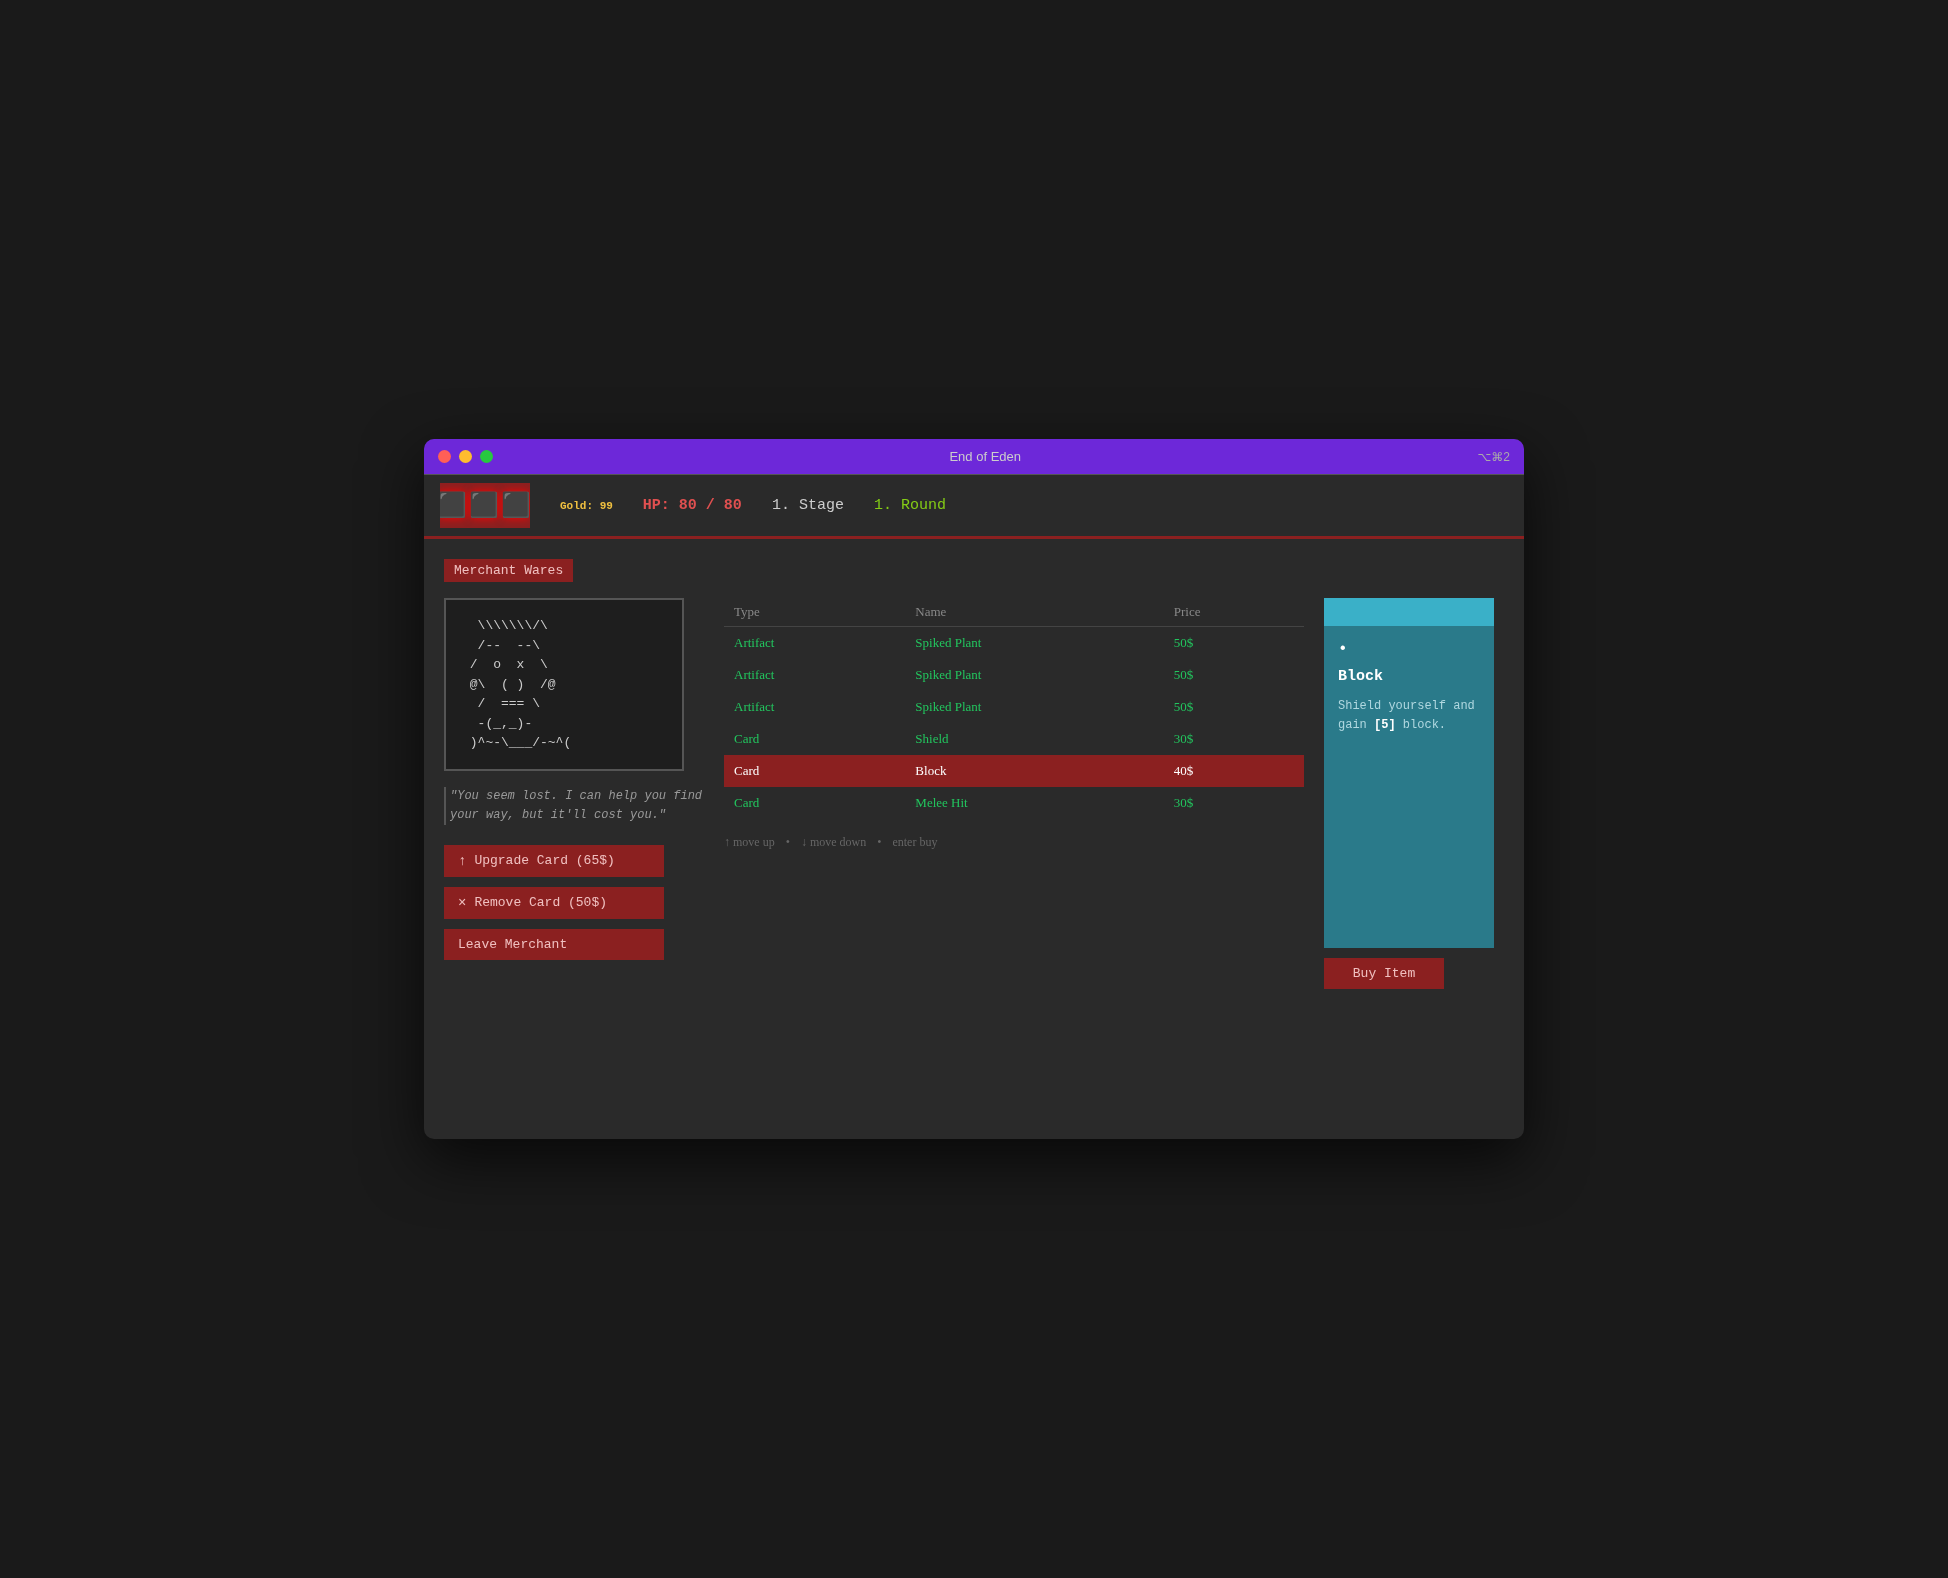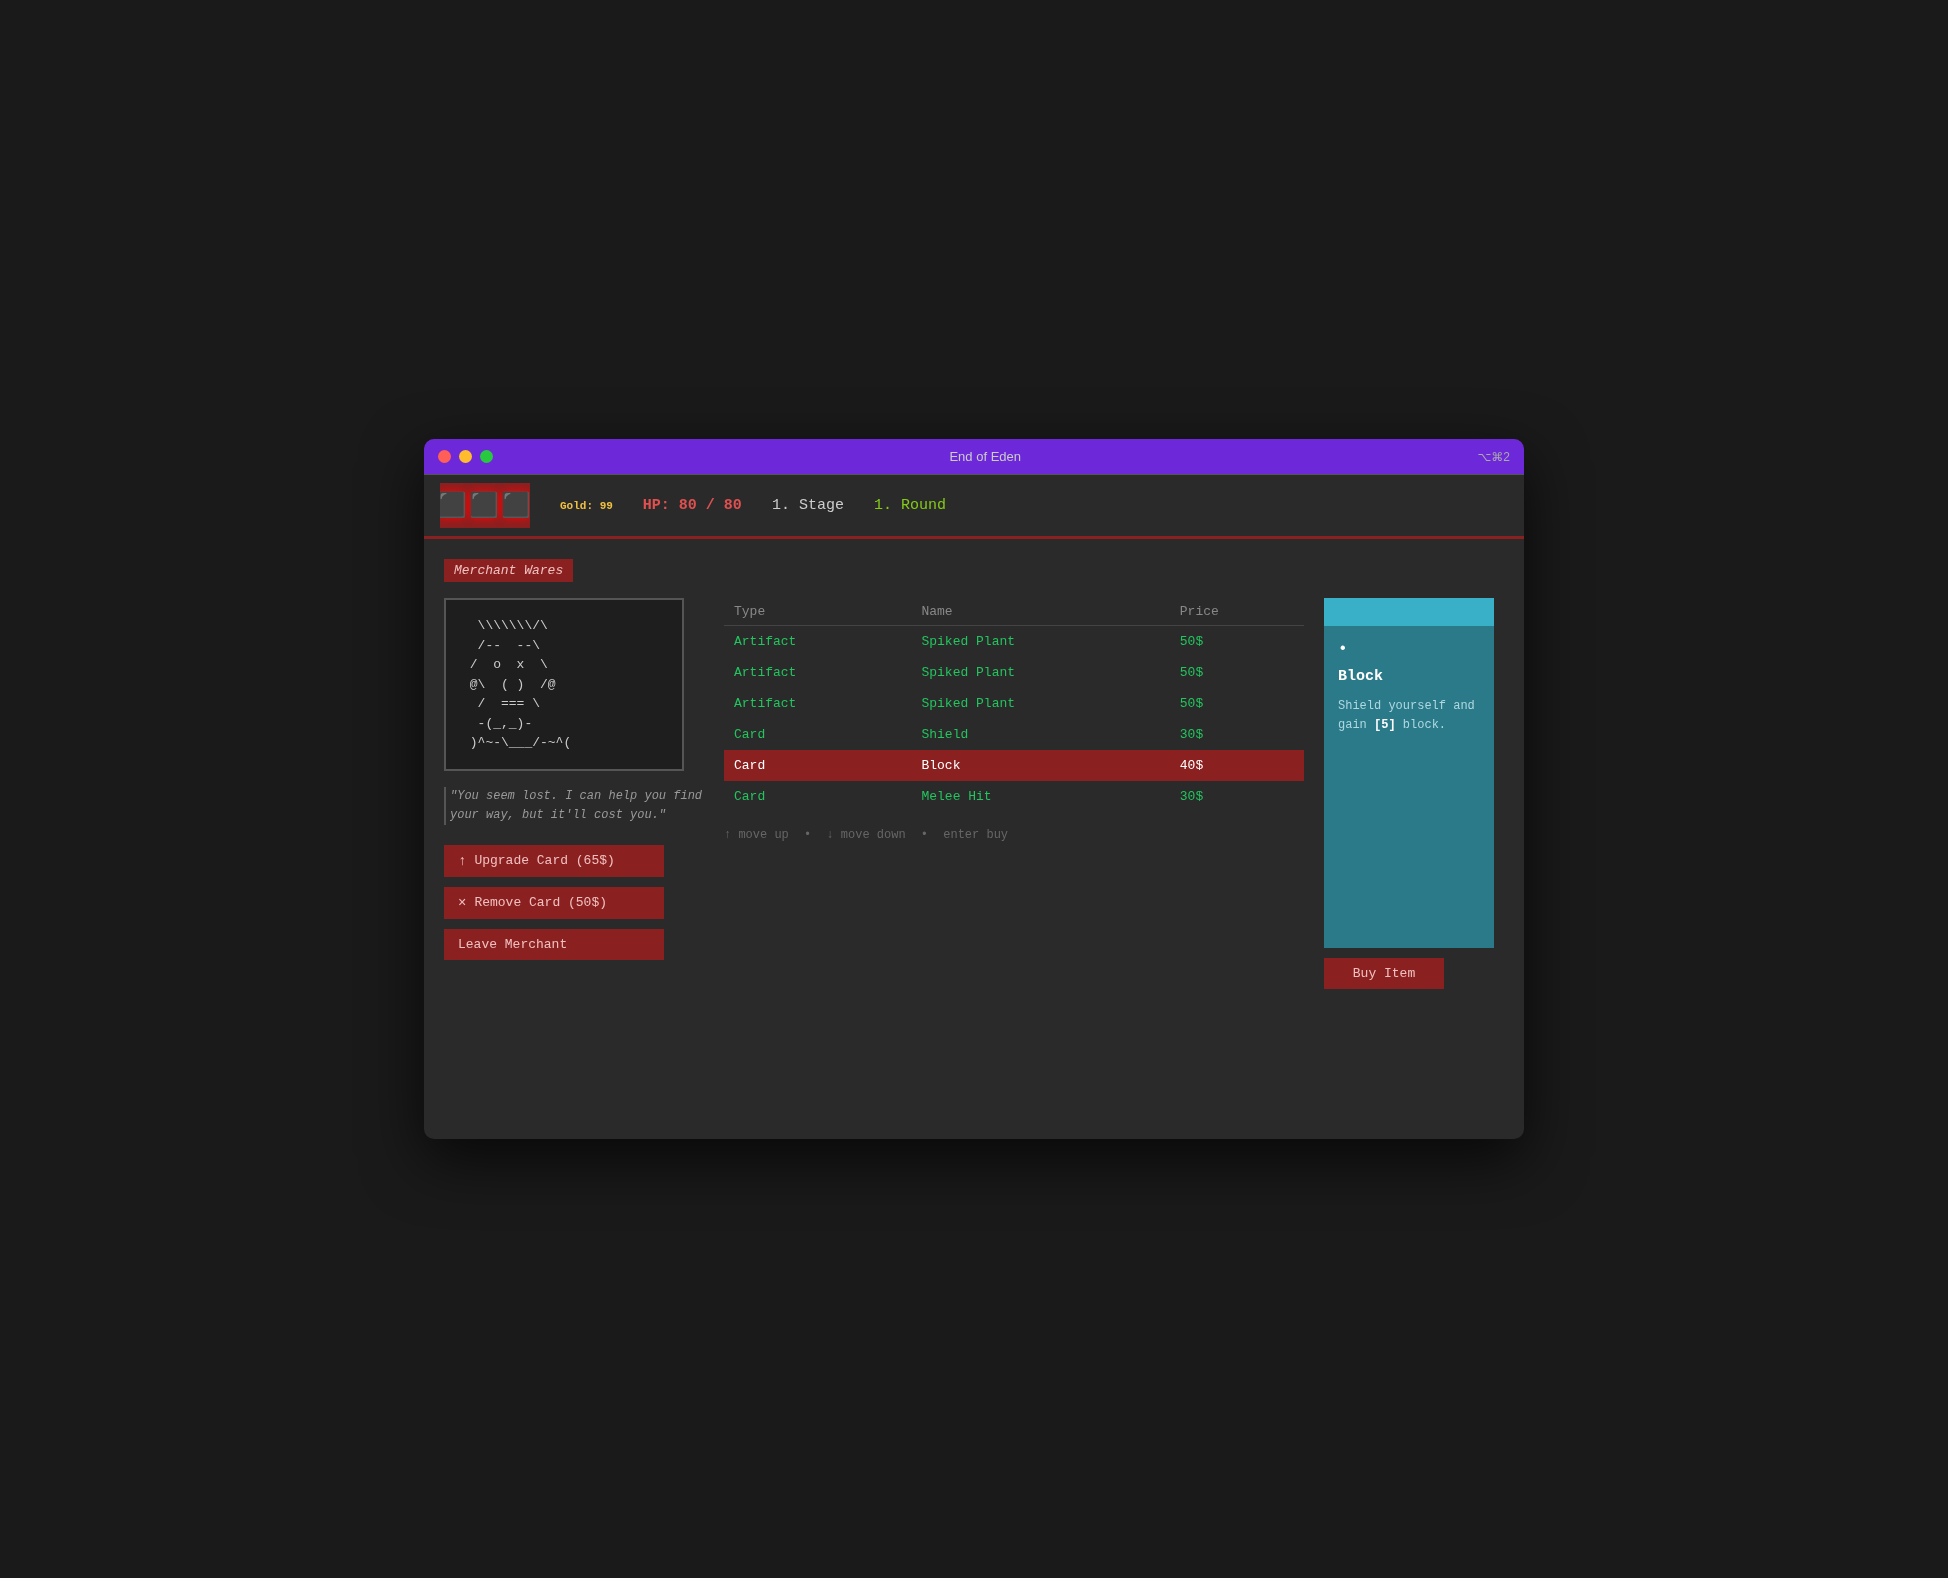--- a/index.html
+++ b/index.html
@@ -101,21 +101,20 @@
       min-height: 600px;
     }
     .section-title {
       display: inline-block;
       background: #8b2020;
       color: #f0c0c0;
       font-size: 13px;
       padding: 4px 10px;
       margin-bottom: 16px;
       font-family: 'Courier New', monospace;
-      font-style: italic;
     }
     .main-layout {
       display: flex;
       gap: 20px;
     }
     .left-panel {
       width: 260px;
       flex-shrink: 0;
     }
     .merchant-art {
@@ -152,20 +151,21 @@
       cursor: pointer;
       margin-bottom: 10px;
       width: 220px;
     }
     .action-btn .btn-icon {
       font-size: 14px;
     }
     .middle-panel {
       flex: 1;
       min-width: 0;
+      font-family: Liberation Serif, serif;
     }
     .items-table {
       width: 100%;
       border-collapse: collapse;
       margin-bottom: 16px;
     }
     .items-table th {
       text-align: left;
       color: #888;
       font-size: 13px;

